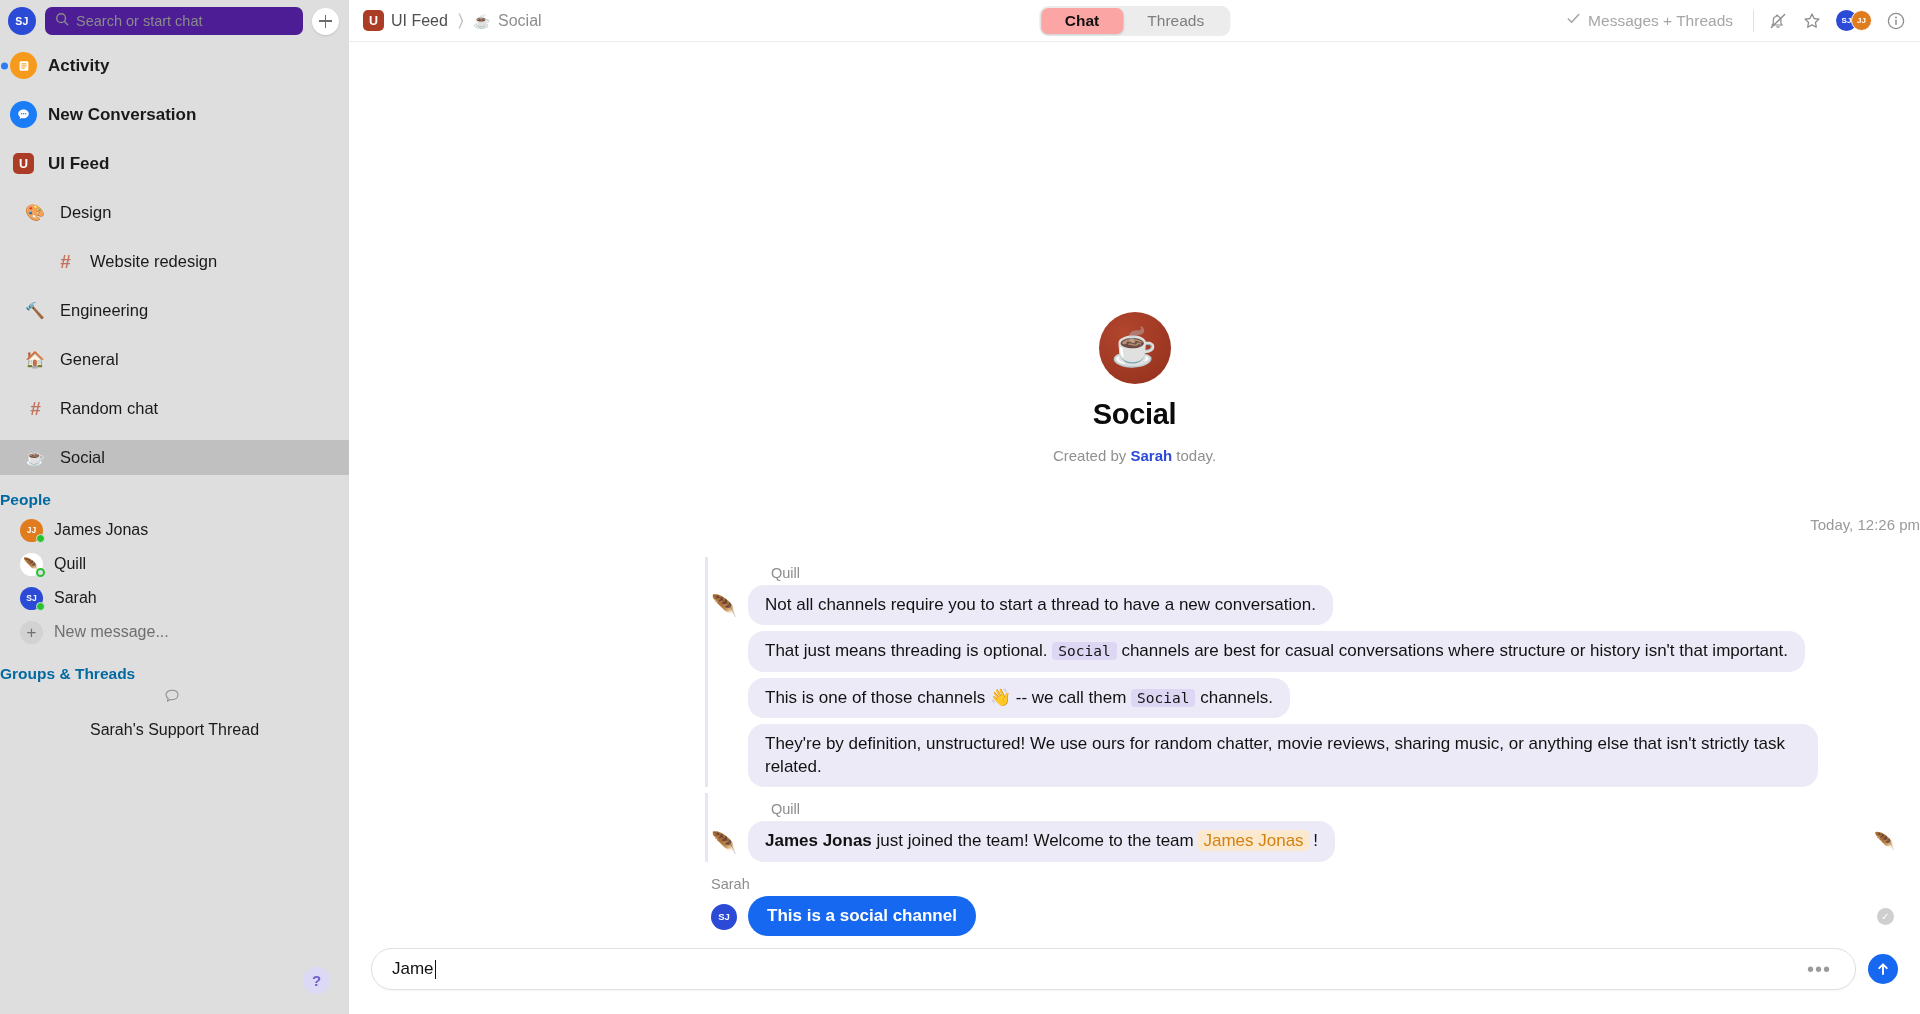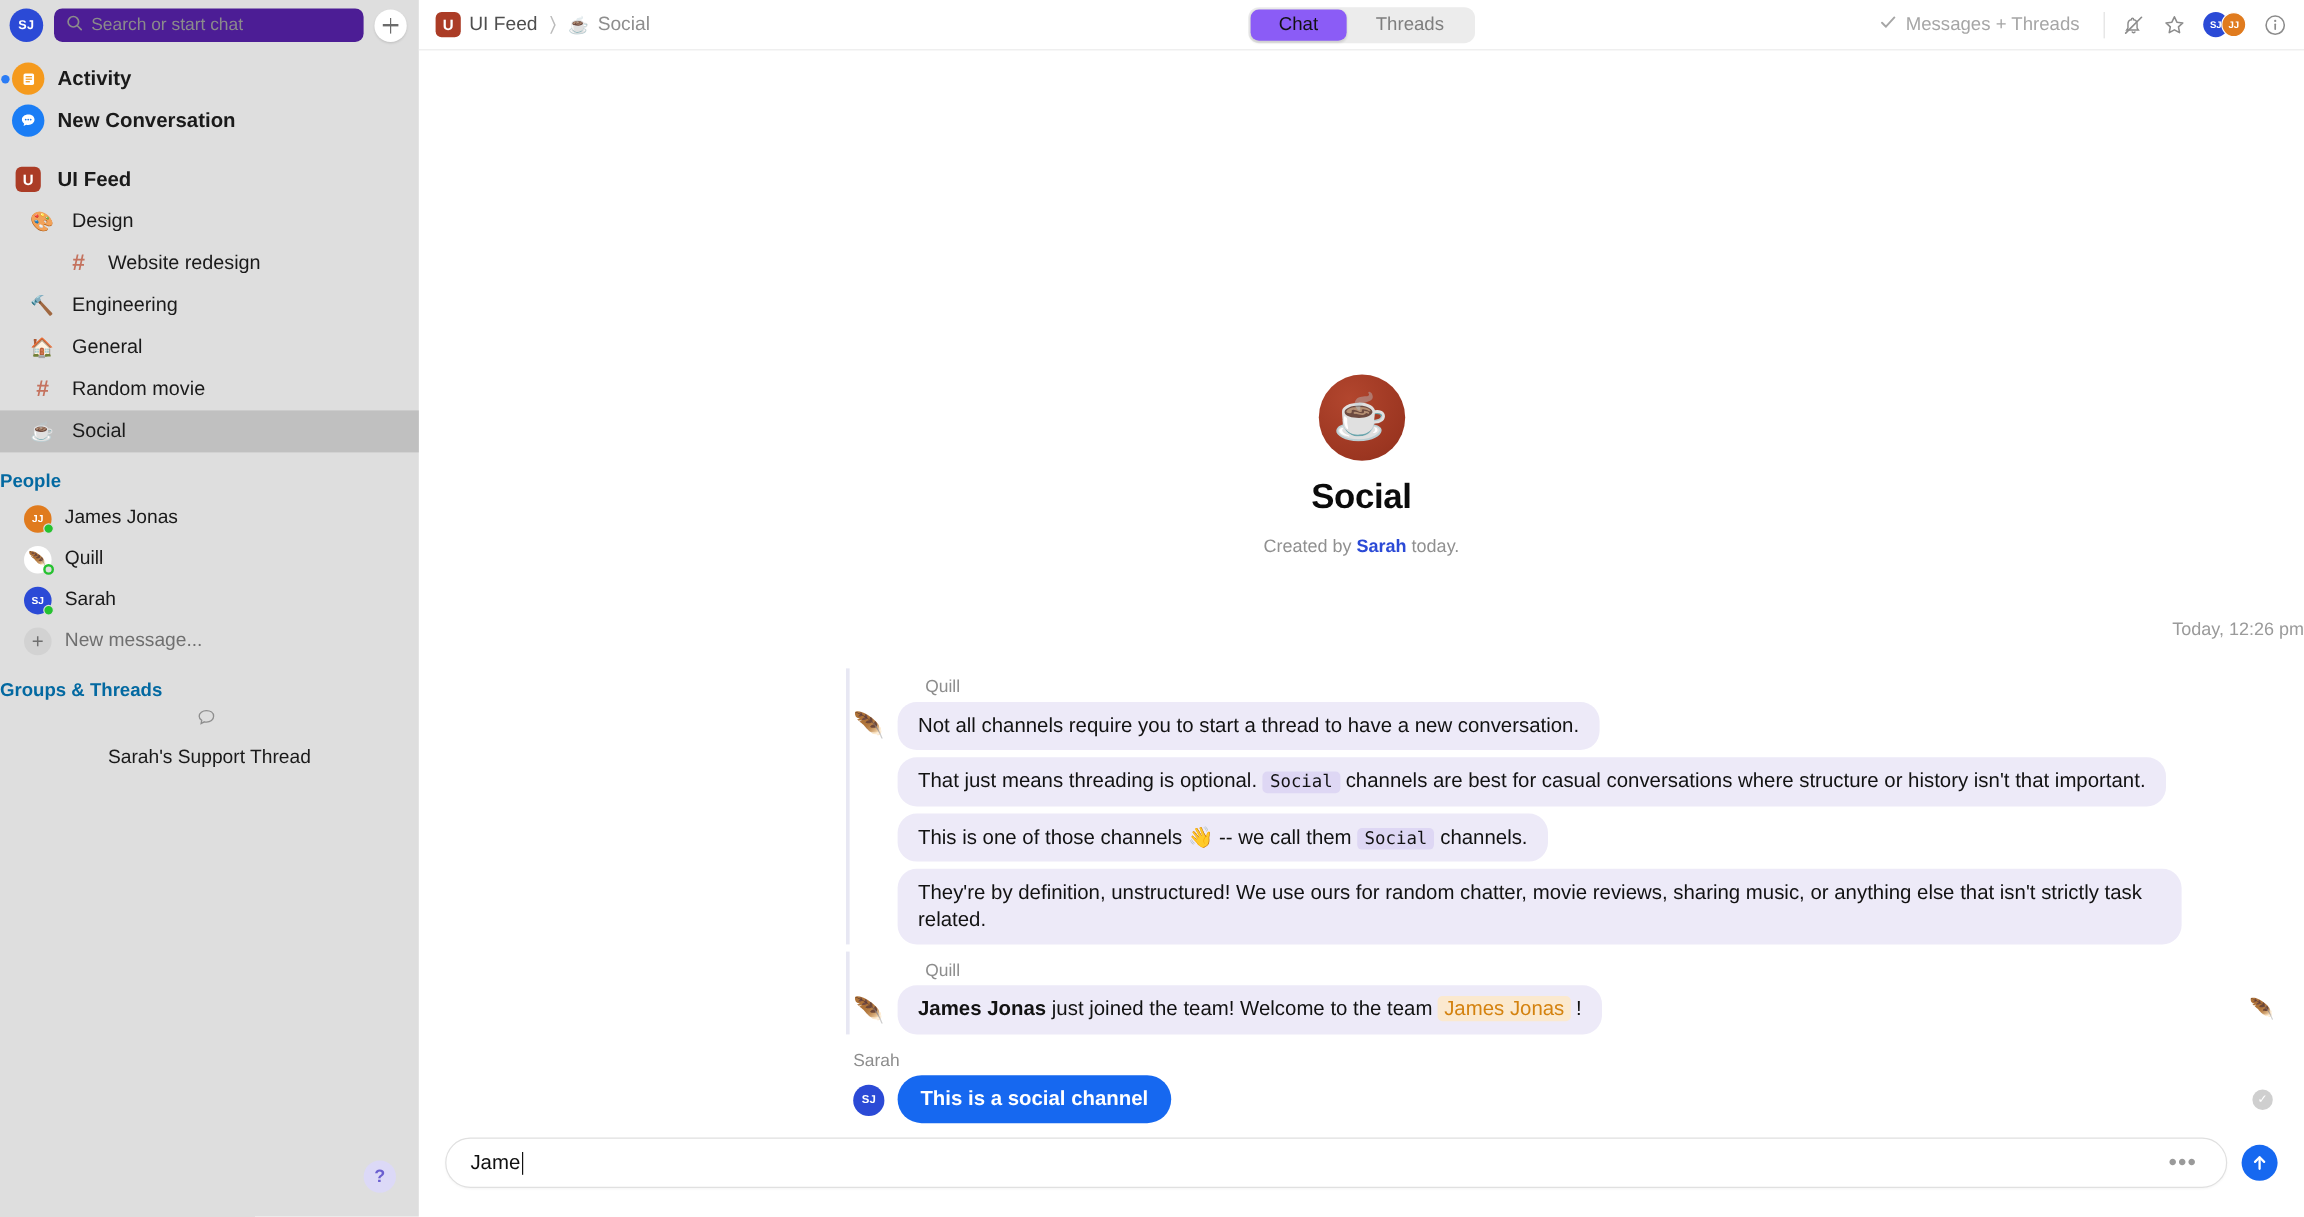--- a/index.html
+++ b/index.html
@@ -47,21 +47,21 @@
   }
   .plus-circle::after {
     content: ""; width: 1.6px; height: 13px; background: #6b6b6b;
     position: absolute;
   }
   .pc-wrap { position: relative; display: flex; align-items: center; justify-content: center; }
 
   .sb-row {
     height: 35px; display: flex; align-items: center;
     gap: 11px; padding-left: 10px; position: relative;
-    font-size: 16.5px; color: #1a1a1a;
+    font-size: 16.5px; color: #1a1a1a; margin-top: 14px;
   }
   .sb-row.big { font-size: 17px; font-weight: 700; }
   .sb-ico {
     width: 27px; height: 27px; flex: 0 0 27px;
     display: flex; align-items: center; justify-content: center;
     font-size: 16px;
   }
   .dot-blue {
     position: absolute; left: 1px; top: 50%;
     transform: translateY(-50%);
@@ -141,21 +141,21 @@
   .cup-sm { font-size: 14px; }
   .tabs {
     position: absolute; left: 50%; transform: translateX(-50%);
     display: flex; background: #ececec; border-radius: 9px; padding: 2px;
   }
   .tab {
     padding: 4px 24px; border-radius: 7px; font-size: 15.5px;
     color: #7e7e7e;
   }
   .tab.active {
-    background: #8b5cf6; color: #111; font-weight: normal;
+    background: #fca5a5; color: #111; font-weight: bold;
     box-shadow: 0 1px 2px rgba(0,0,0,.12);
   }
   .top-right {
     margin-left: auto; display: flex; align-items: center; gap: 14px;
   }
   .msg-threads {
     display: flex; align-items: center; gap: 7px;
     color: #a6a6a6; font-size: 15.5px; padding-right: 6px;
   }
   .vsep { width: 1px; height: 22px; background: #e2e2e2; }
@@ -318,21 +318,21 @@
     <div class="sb-row indent1">
       <span class="sb-ico">🔨</span>
       <span>Engineering</span>
     </div>
     <div class="sb-row indent1">
       <span class="sb-ico">🏠</span>
       <span>General</span>
     </div>
     <div class="sb-row indent1">
       <span class="sb-ico hash">#</span>
-      <span>Random movie</span>
+      <span>Random chat</span>
     </div>
     <div class="sb-row indent1 selected">
       <span class="sb-ico">☕</span>
       <span>Social</span>
     </div>
 
     <div class="sb-head">People</div>
 
     <div class="sb-person">
       <span class="pav">

